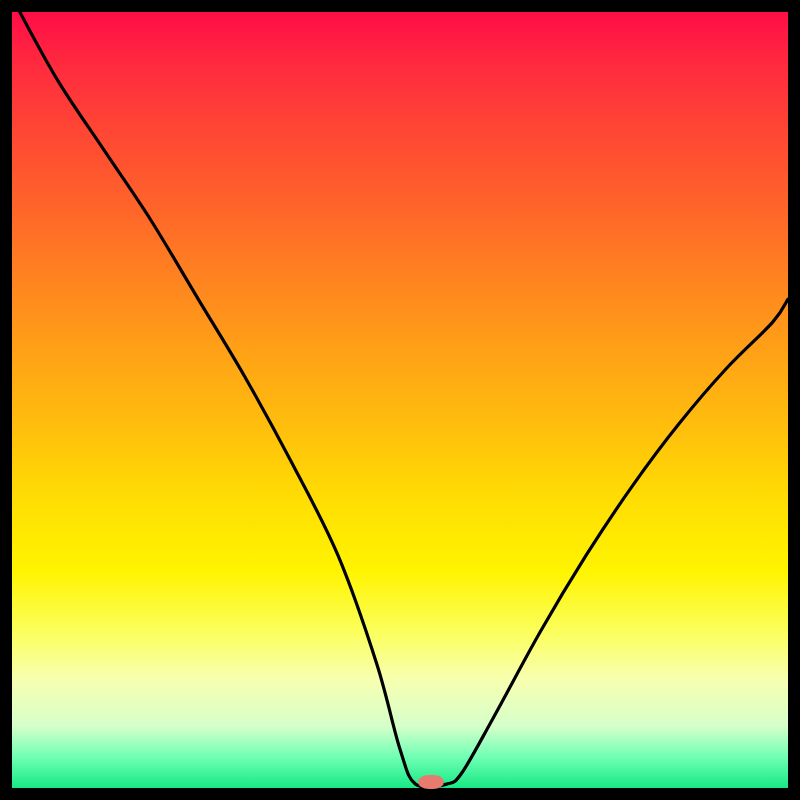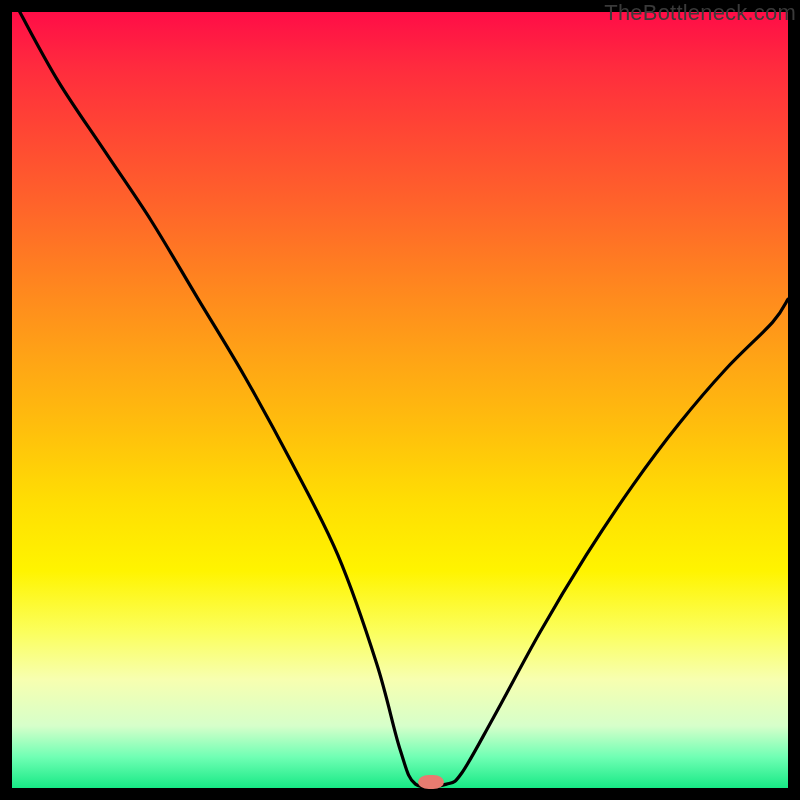--- a/index.html
+++ b/index.html
@@ -66,14 +66,13 @@
 </head>
 <body>
 
 <div class="chart-container">
   <div class="plot-area">
     <svg class="curve" viewBox="0 0 776 776" preserveAspectRatio="none">
       <path id="curve-path" d="M 7.8 0.0 C 14.2 11.6 32.3 46.6 46.6 69.8 C 60.8 93.1 77.6 116.4 93.1 139.7 C 108.6 163.0 124.2 184.9 139.7 209.5 C 155.2 234.1 170.7 261.3 186.2 287.1 C 201.8 313.0 217.3 337.6 232.8 364.7 C 248.3 391.9 263.8 420.3 279.4 450.1 C 294.9 479.8 311.7 509.6 325.9 543.2 C 340.1 576.8 354.4 619.5 364.7 651.8 C 375.1 684.2 381.5 717.2 388.0 737.2 C 394.5 757.2 395.8 766.3 403.5 772.1 C 411.3 777.9 426.8 774.1 434.6 772.1 C 442.3 770.2 442.3 771.5 450.1 760.5 C 457.8 749.5 468.2 729.4 481.1 706.2 C 494.1 682.9 512.2 648.0 527.7 620.8 C 543.2 593.6 558.7 567.8 574.2 543.2 C 589.8 518.6 605.3 495.3 620.8 473.4 C 636.3 451.4 651.8 430.7 667.4 411.3 C 682.9 391.9 698.4 373.8 713.9 357.0 C 729.4 340.1 750.1 322.0 760.5 310.4 C 770.8 298.8 773.4 291.0 776.0 287.1" fill="none" stroke="#000" stroke-width="3.2" stroke-linecap="round" stroke-linejoin="round"></path>
     </svg>
     <div id="marker" class="marker" style="width: 26px; height: 14px; left: 406.04px; top: 762.792px; background: rgb(232, 123, 112);"></div>
   </div>
-  <div class="watermark">TheBottleneck.com</div>
 </div>
 
 </body></html>

